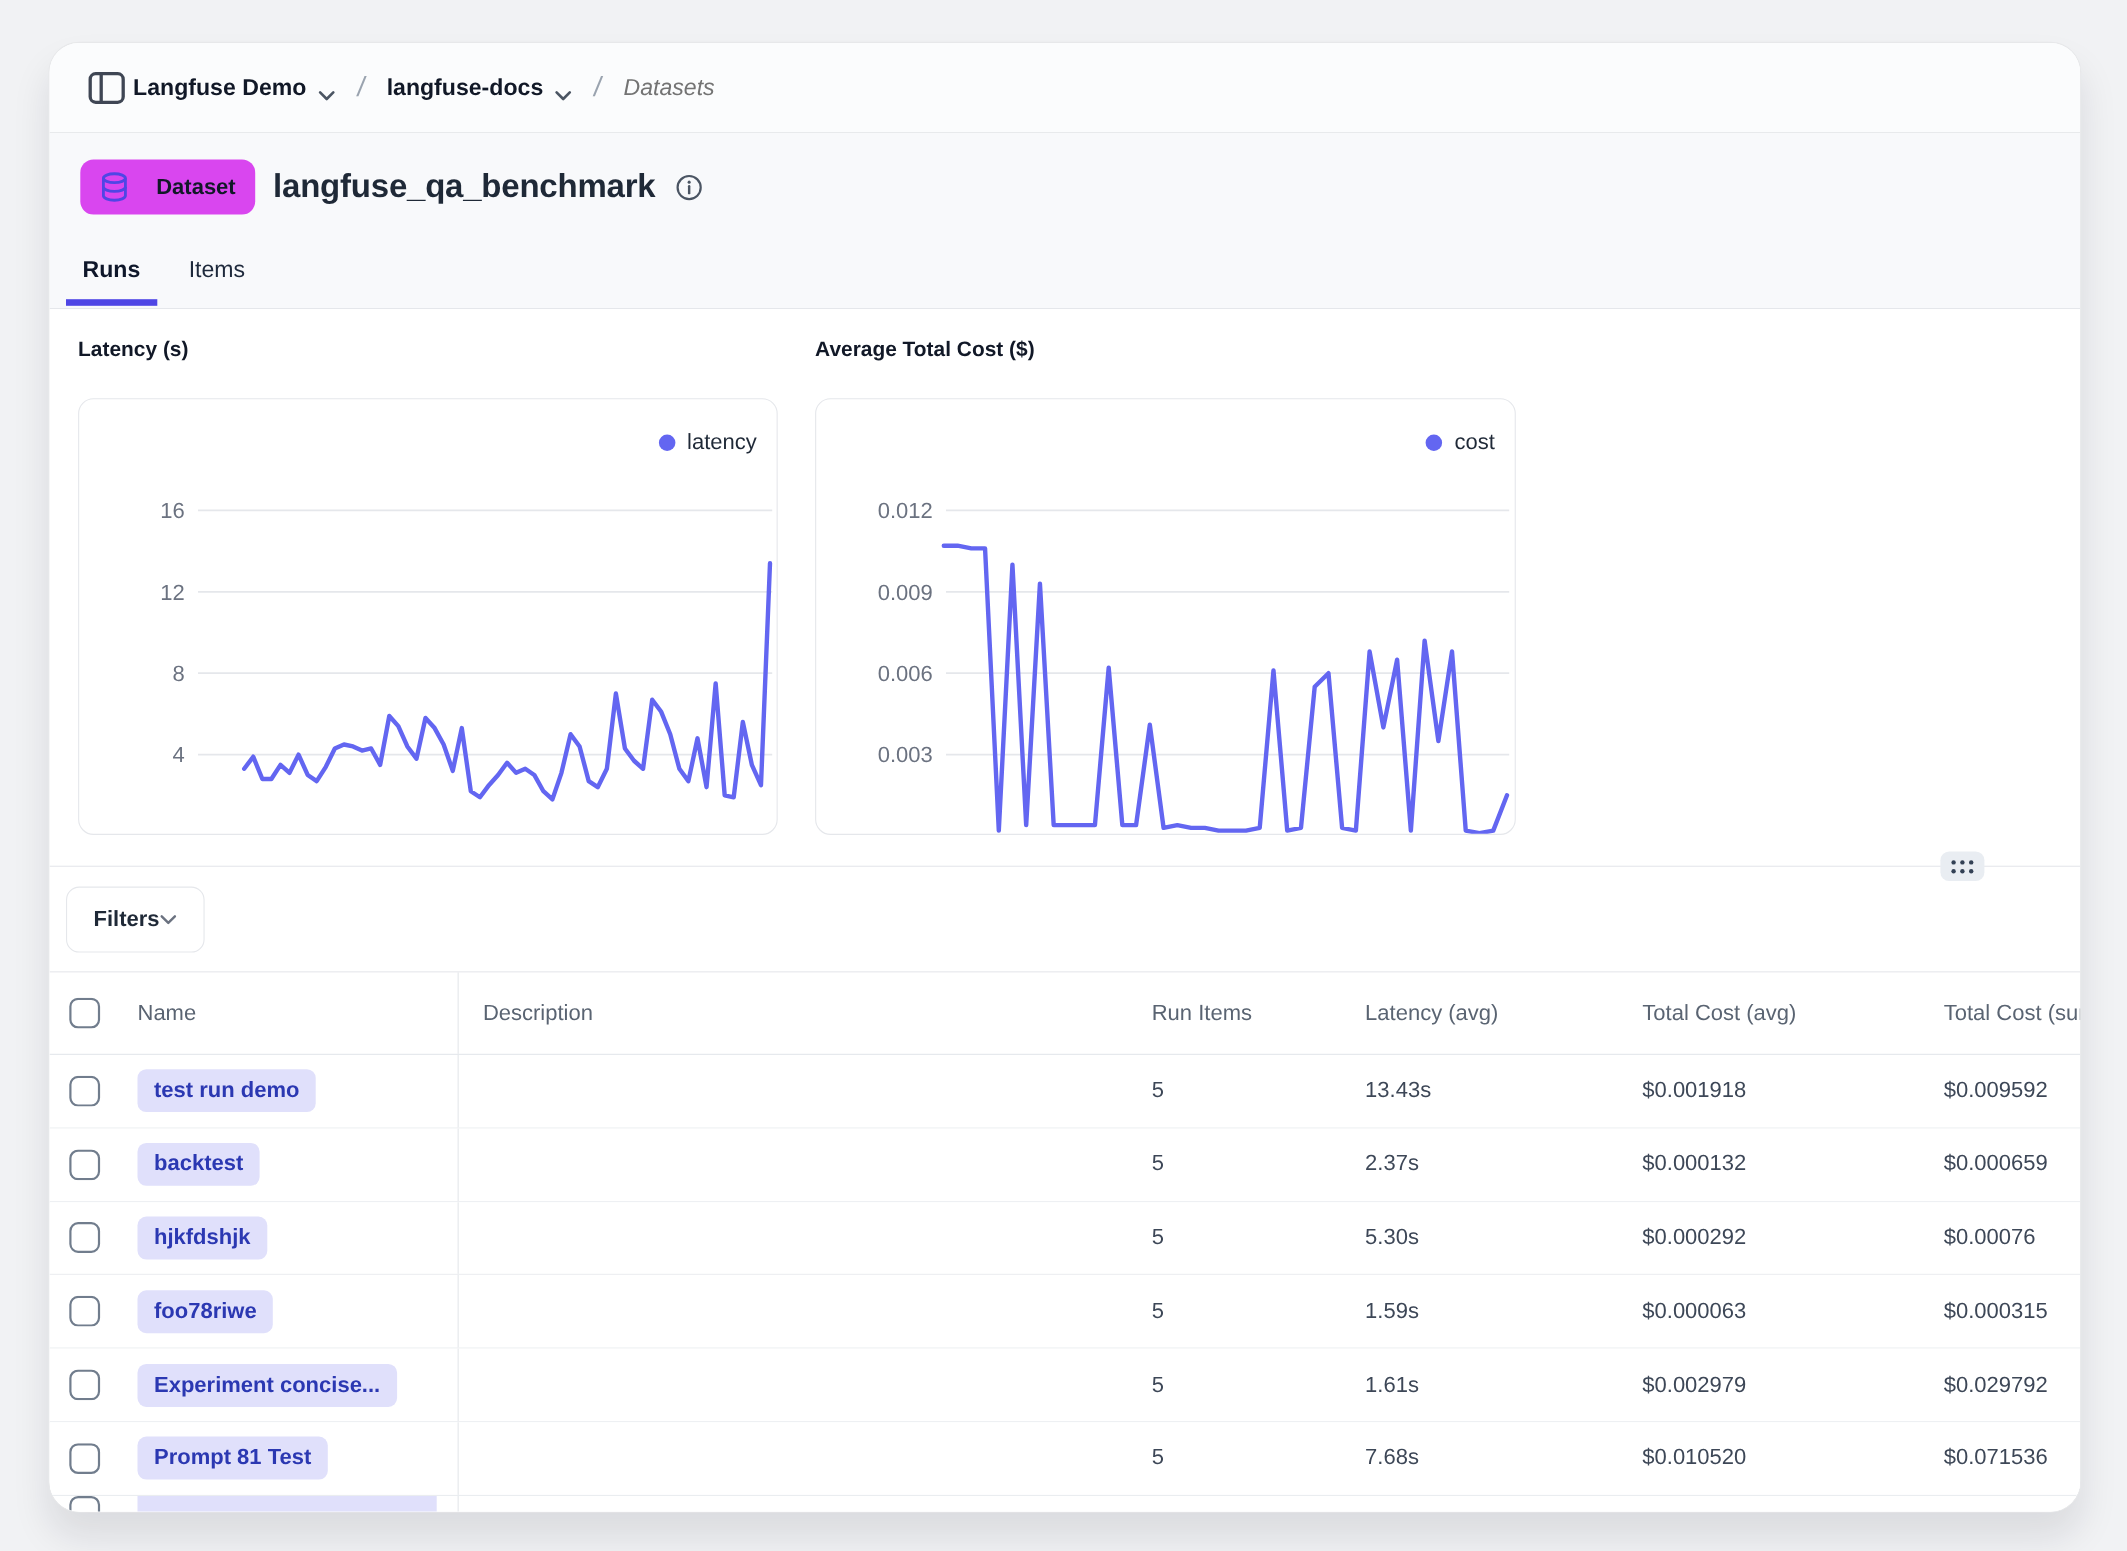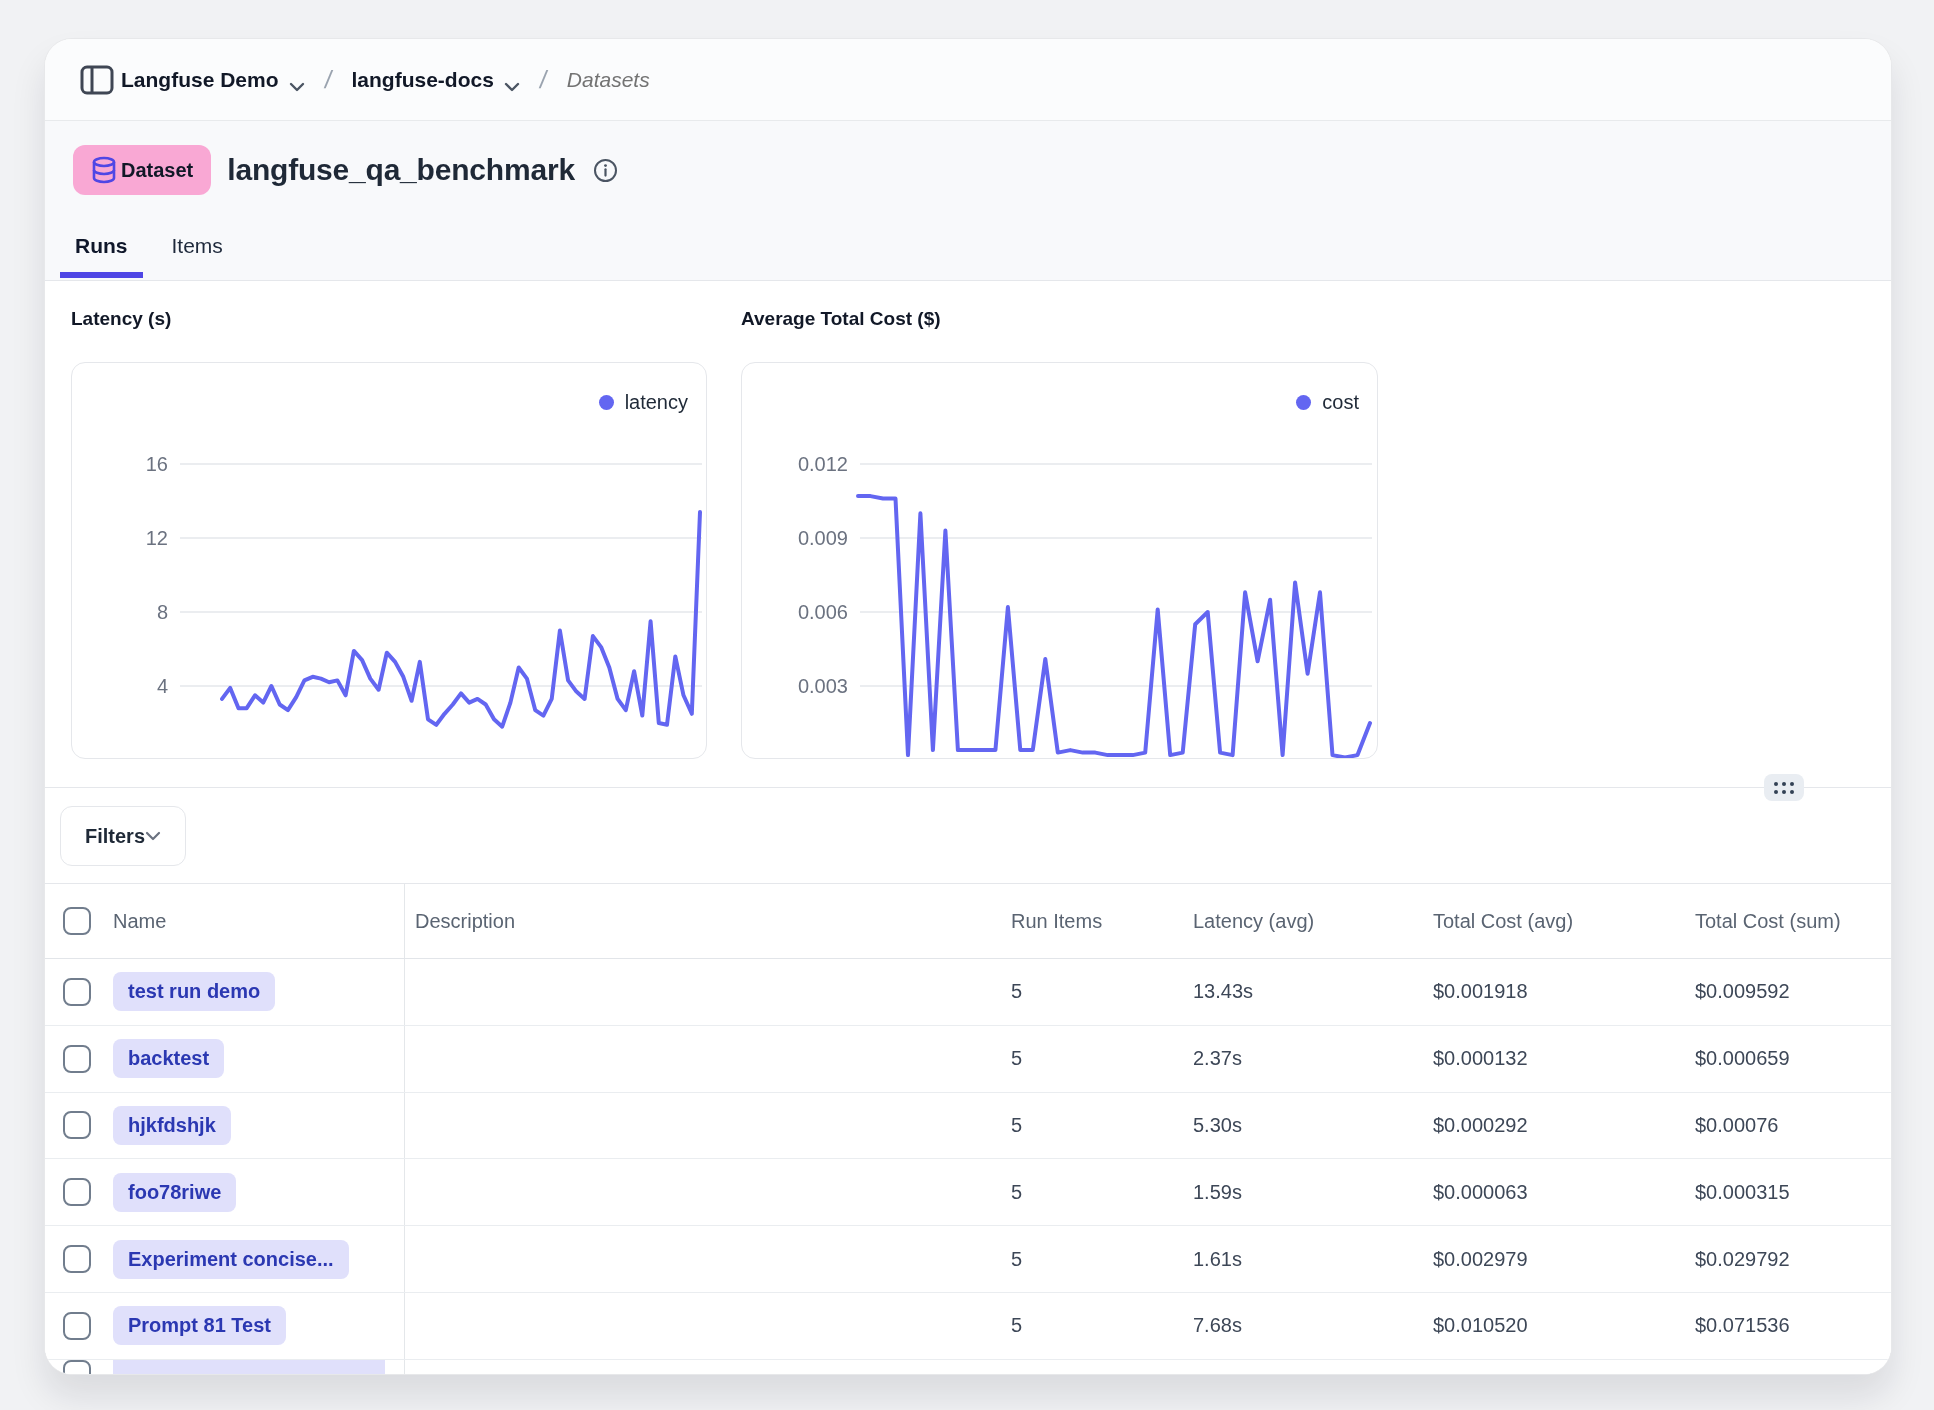--- a/index.html
+++ b/index.html
@@ -20,21 +20,21 @@
   .icon-btn { width:48px; height:48px; border:none; background:transparent; display:flex; align-items:center; justify-content:center; cursor:pointer; }
   .crumb-btn { display:flex; align-items:flex-end; gap:10px; border:none; background:transparent; cursor:pointer;
     font-family:inherit; font-size:21px; font-weight:600; color:#111827; }
   .crumb-btn:first-of-type { margin-left:22px; }
   .slash { color:#9aa3af; font-size:25px; font-weight:300; margin:0 20px; transform:skewX(-8deg); }
   .crumb-muted { font-size:21px; font-weight:500; color:#737373;font-style:italic; }
 
   
   .page-header { height:160px; background:#f8f9fb; border-bottom:1px solid #e5e7eb; position:relative; }
   .dataset-row { position:absolute; left:28px; top:24px; display:flex; align-items:center; gap:16px; }
-  .dataset-badge { display:flex; align-items:center; gap:4px; background:#f9a8d4; border-radius:12px; padding:11px 18px; }
+  .dataset-badge { display:flex; align-items:center; gap:25px; background:#d946ef; border-radius:12px; padding:11px 18px; }
   .dataset-badge .badge-label { font-size:20px; font-weight:700; color:#111827; }
   .page-title { font-size:30px; font-weight:700; color:#1f2937; letter-spacing:-0.2px; }
   .info-btn { border:none; background:transparent; cursor:pointer; display:flex; align-items:center; margin-left:2px; }
   .tabs { position:absolute; left:28px; bottom:0; display:flex; gap:40px; }
   .tab { position:relative; border:none; background:transparent; cursor:pointer; font-family:inherit;
     font-size:21px; font-weight:500; color:#1e293b; padding:0 2px 22px 2px; }
   .tab.active { font-weight:600; color:#0f172a; }
   .tab.active::after { content:""; position:absolute; left:-13px; right:-13px; bottom:2px; height:6px; background:#4f46e5; }
 
   
@@ -56,21 +56,21 @@
   .drag-handle i { width:4px; height:4px; border-radius:50%; background:#334155; }
 
   .filters-btn { position:absolute; left:15px; top:525px; height:60px; padding:0 24px; display:flex; align-items:center; 
     background:#fff; border:1px solid #e5e7eb; border-radius:12px; cursor:pointer; font-family:inherit;
     font-size:20px; font-weight:600; color:#1f2937; }
 
   
   .table { position:absolute; left:0; right:0; top:602px; }
   .trow {
     display:grid; grid-template-columns:50px 310px 606px 182px 240px 262px 198px;
-    align-items:center; border-bottom:1px solid #eaedf0; background:#fff;
+    align-items:center; border-bottom:1px solid #eaedf0; background:#fff;gap:12px;
   }
   .trow.head { height:76px; border-top:1px solid #e5e7eb; border-bottom:1px solid #e2e5e9; }
   .trow.body-row { height:66.8px; }
   .trow.partial { height:16px; border-bottom:none; overflow:hidden; align-items:start; }
   .cell { font-size:20px; color:#3d4757; overflow:hidden; white-space:nowrap; }
   .cell.hdr { font-weight:500; color:#5a6472; }
   .cell.c-check { display:flex; justify-content:flex-end; padding-right:4px; }
   .cell.c-name { padding-left:18px; align-self:stretch; display:flex; align-items:center; border-right:1px solid #e4e7ea; }
   .cell.c-desc { padding-left:10px; }
   .checkbox { width:28px; height:28px; border:2px solid #717d8d; border-radius:8px; background:#fff; cursor:pointer; }

